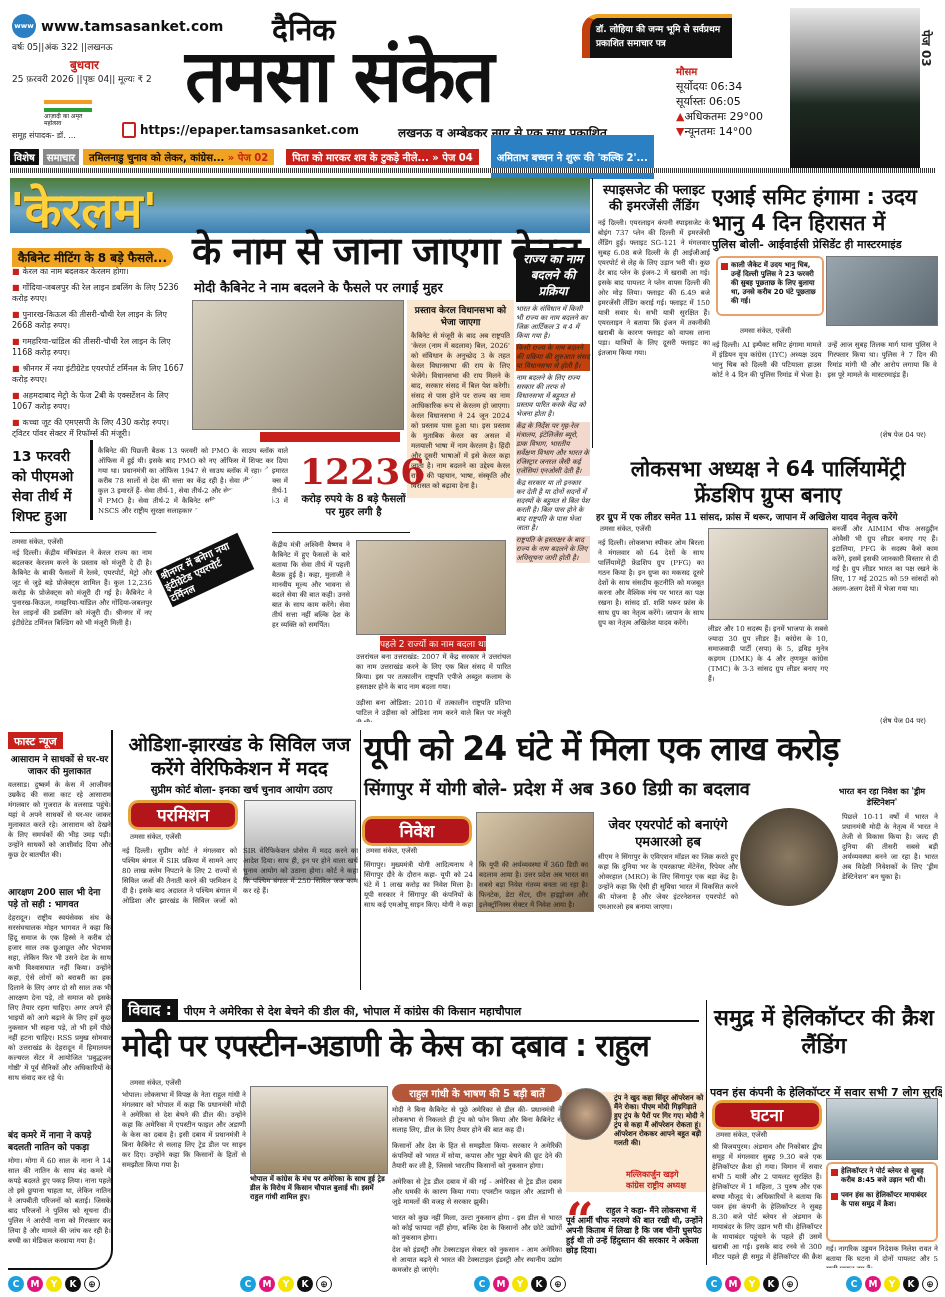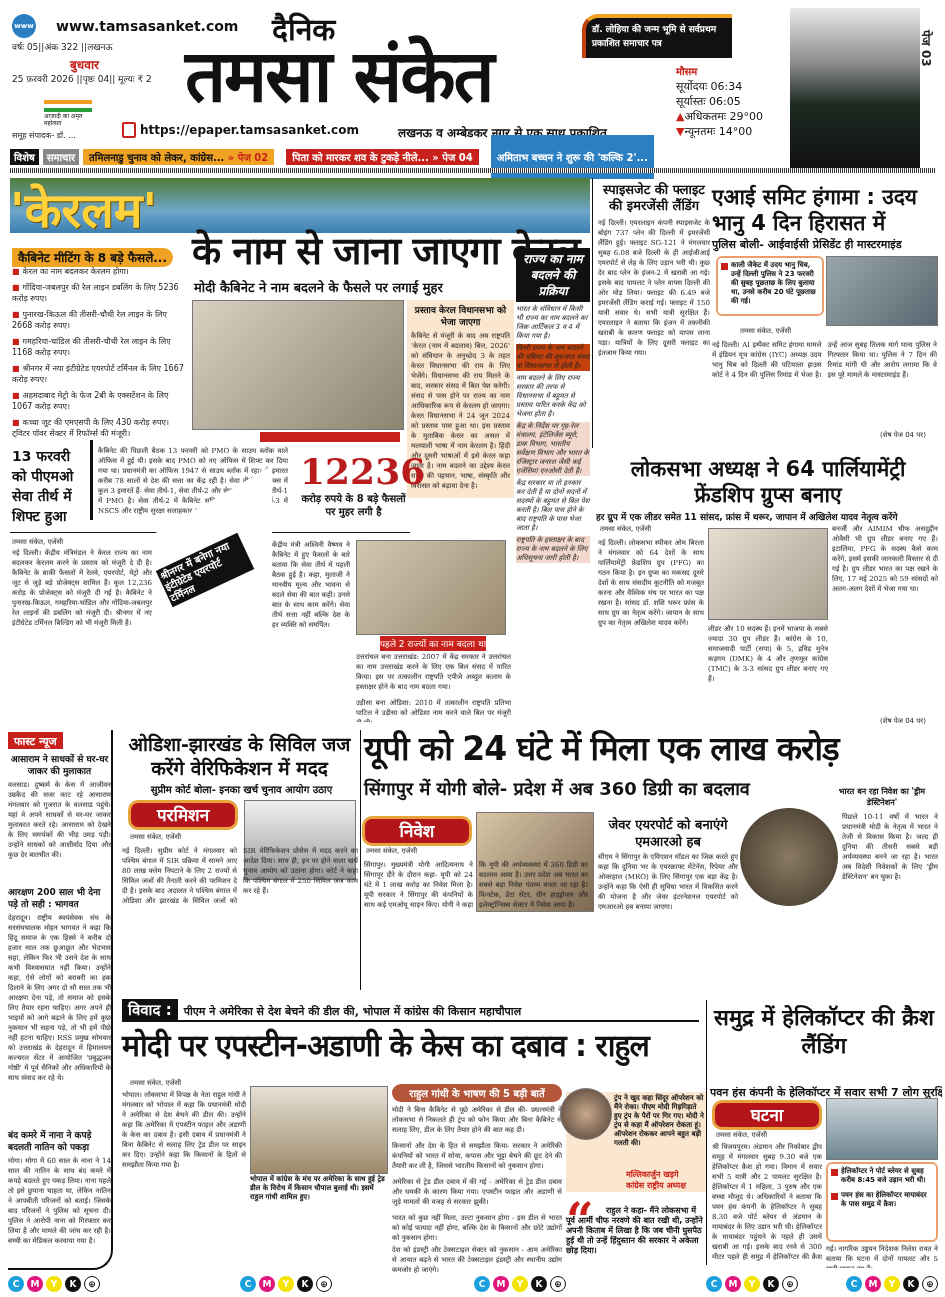--- a/index.html
+++ b/index.html
@@ -12,21 +12,21 @@
 .photo{background:linear-gradient(135deg,#9aa6ad,#5b6770);border:1px solid #777}
 .bullet::before{content:"■";color:#c8201a;margin-right:3px}
 .divider{background:#111}
 .cmyk{display:flex;gap:3px;align-items:center}
 .cmyk span{width:16px;height:16px;border-radius:50%;font-size:9px;color:#fff;display:flex;align-items:center;justify-content:center;font-weight:bold}
 </style>
 </head>
 <body>
 
 <div class="abs" style="left:0;top:0;width:945px;height:148px;">
-  <div class="abs" style="left:12px;top:14px;display:flex;align-items:center;gap:20px;justify-content:flex-end;">
+  <div class="abs" style="left:12px;top:14px;display:flex;align-items:center;gap:5px;justify-content:flex-end;">
     <span style="width:24px;height:24px;border-radius:50%;background:#2b7fc3;color:#fff;font-size:7px;display:flex;align-items:center;justify-content:center;font-weight:bold;">www</span>
     <span style="font-weight:bold;font-size:14px;color:#111;">www.tamsasanket.com</span>
   </div>
   <div class="abs small" style="left:12px;top:42px;font-size:9px;">वर्षः 05||अंक 322 ||लखनऊ</div>
   <div class="abs" style="left:70px;top:56px;color:#c8201a;font-weight:bold;font-size:12px;">बुधवार</div>
   <div class="abs small" style="left:12px;top:74px;font-size:9px;">25 फ़रवरी 2026 ||पृष्ठः 04|| मूल्यः ₹ 2</div>
   <div class="abs" style="left:44px;top:94px;width:48px;height:26px;">
     <div style="height:4px;background:#f39c23;margin-top:6px;"></div>
     <div style="height:4px;background:#fff;"></div>
     <div style="height:4px;background:#2a9d3b;"></div>
@@ -35,21 +35,21 @@
   <div class="abs small" style="left:12px;top:130px;font-size:8px;">समूह संपादक- डॉ. ...</div>
 
   <div class="abs" style="left:272px;top:8px;font-size:30px;font-weight:bold;">दैनिक</div>
   <div class="abs" style="left:185px;top:36px;font-size:72px;font-weight:bold;line-height:80px;letter-spacing:-2px;">तमसा संकेत</div>
   <div class="abs" style="left:122px;top:122px;display:flex;align-items:center;gap:4px;">
     <span style="width:14px;height:16px;border:2px solid #c8201a;border-radius:2px;"></span>
     <span style="font-size:12px;font-weight:bold;color:#111;">https://epaper.tamsasanket.com</span>
   </div>
   <div class="abs" style="left:398px;top:124px;font-size:12px;font-weight:bold;">लखनऊ व अम्बेडकर नगर से एक साथ प्रकाशित</div>
 
-  <div class="abs" style="left:582px;top:14px;width:150px;height:44px;background:#111;color:#fff;font-size:9px;font-weight:bold;border-radius:16px 0 0 0;border-top:4px solid #f0a322;border-left:4px solid #c2410c;padding:4px 6px;line-height:14px;">
+  <div class="abs" style="left:582px;top:14px;width:150px;height:44px;background:#111;color:#fff;font-size:9px;font-weight:bold;border-radius:16px 0 0 0;border-top:4px solid #f0a322;border-left:8px solid #c2410c;padding:4px 6px;line-height:14px;">
     <span>डॉ. लोहिया की जन्म भूमि से सर्वप्रथम प्रकाशित समाचार पत्र</span>
   </div>
   <div class="abs" style="left:676px;top:64px;width:110px;font-family:'DejaVu Sans',sans-serif;">
     <div style="color:#c8201a;font-weight:bold;font-size:10px;">मौसम</div>
     <div style="font-size:11px;">सूर्योदयः 06:34</div>
     <div style="font-size:11px;">सूर्यास्तः 06:05</div>
     <div style="font-size:11px;"><span style="color:#c8201a;">▲</span><span>अधिकतमः 29°00</span></div>
     <div style="font-size:11px;"><span style="color:#c8201a;">▼</span><span>न्यूनतमः 14°00</span></div>
   </div>
   <div class="abs photo" style="left:790px;top:8px;width:130px;height:160px;background:linear-gradient(180deg,#e8e8e8 0%,#8a8a8a 35%,#1d2a22 60%,#111 100%);border:none;"></div>

